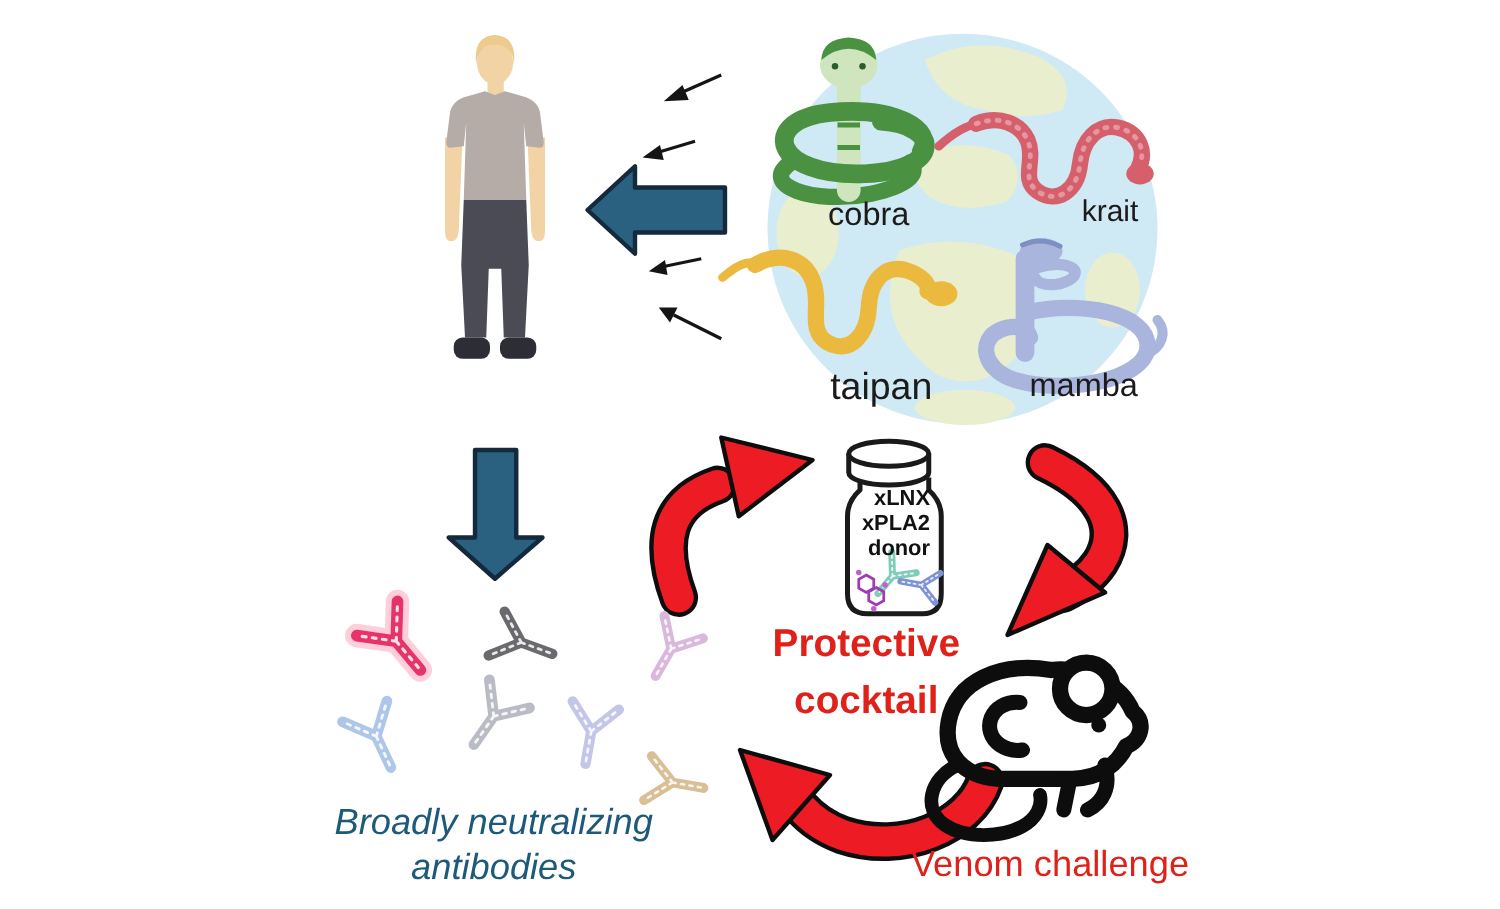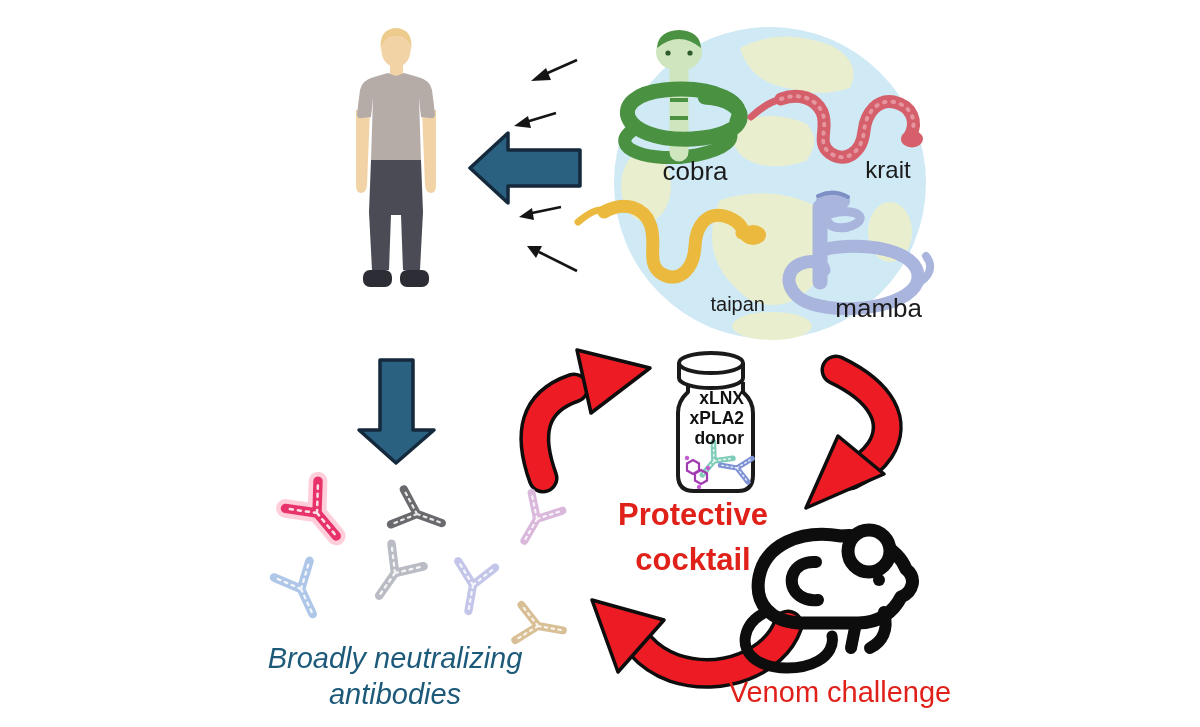--- a/index.html
+++ b/index.html
@@ -6,22 +6,22 @@
   #canvas{position:relative;width:1200px;height:727px;background:#ffffff;overflow:hidden;
           font-family:"Liberation Sans",sans-serif;}
   #gfx{position:absolute;left:0;top:0;}
   .lbl{position:absolute;text-align:center;user-select:none;}
   .lbl.teal{color:#1d5a7a;}
   .lbl.red{color:#e0211a;}
   .lbl.dark{color:#1b1b1b;}
   #donor-label{left:235px;top:306px;width:330px;font-size:31px;}
   #cobra-label{left:635px;top:156px;width:120px;font-size:26px;}
   #krait-label{left:838px;top:156px;width:100px;font-size:24px;}
-  #taipan-label{left:645px;top:293px;width:120px;font-size:20px;text-align:right;}
-  #mamba-label{left:812px;top:293px;width:110px;font-size:26px;text-align:right;}
+  #taipan-label{left:645px;top:293px;width:120px;font-size:30px;}
+  #mamba-label{left:812px;top:293px;width:110px;font-size:26px;}
   #vial-text{position:absolute;left:680px;top:388px;width:64px;text-align:right;
              font-size:17.5px;font-weight:bold;color:#111;line-height:20px;}
   #cocktail-label{left:588px;top:492px;width:210px;font-size:31px;font-weight:bold;line-height:45px;}
   #venom-label{left:695px;top:676px;width:290px;font-size:29px;}
   #bnab-label{left:240px;top:640px;width:310px;font-size:29px;line-height:36px;font-style:italic;}
 </style>
 </head>
 <body>
 
 <div id="canvas">

